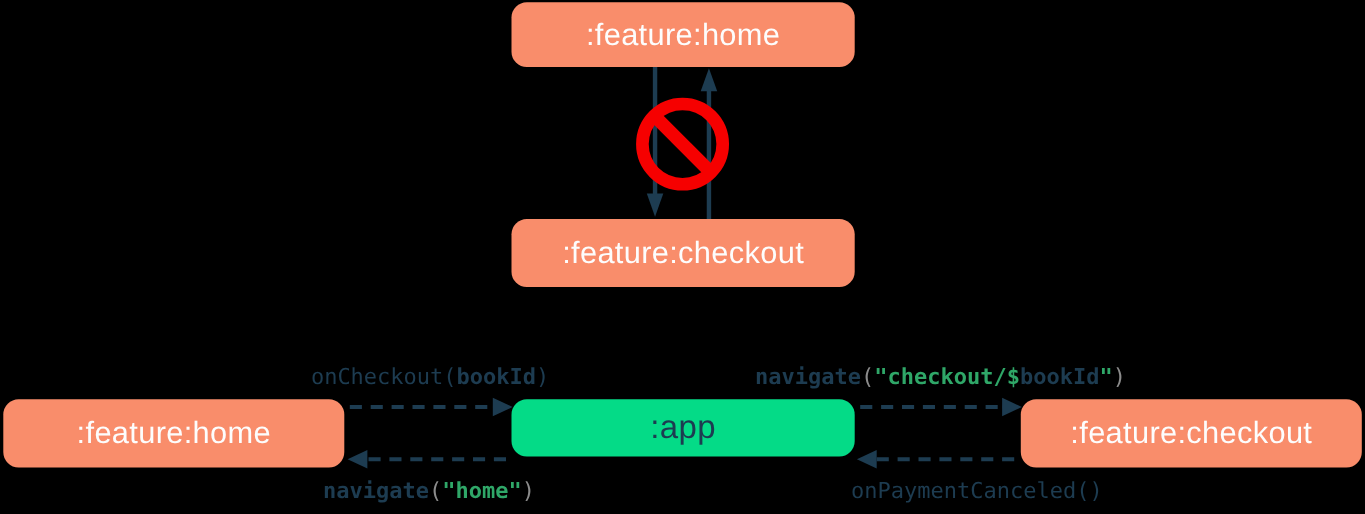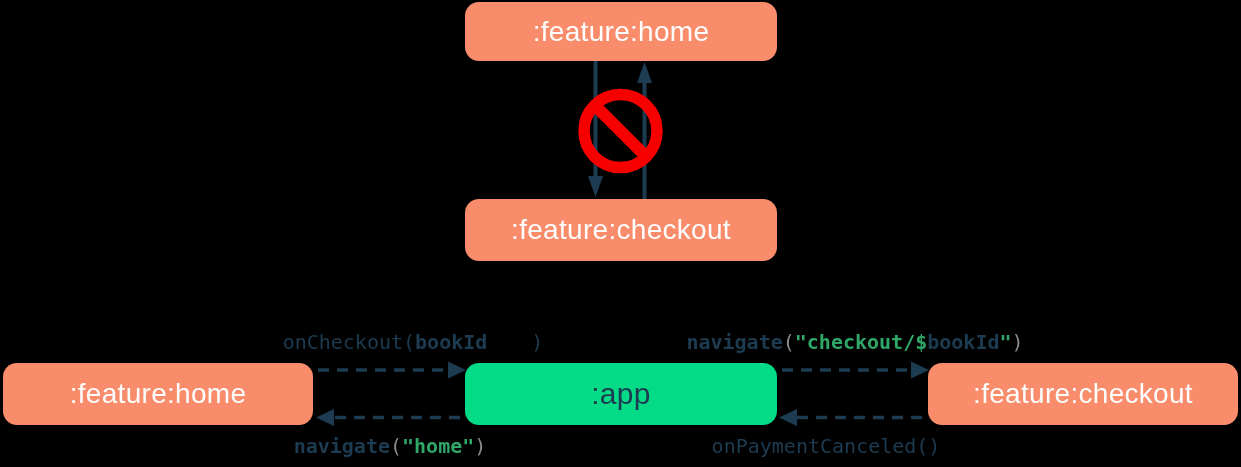--- a/index.html
+++ b/index.html
@@ -39,21 +39,21 @@
     color:var(--code-navy);
     font-size:30px;
   }
   .code-label{
     position:absolute;
     transform:translateX(-50%);
     font-family:"DejaVu Sans Mono", monospace;
     font-size:20px;line-height:24px;
     white-space:nowrap;
   }
-  .seg-navy{color:var(--code-navy);margin-left:44px;}
+  .seg-navy{color:var(--code-navy);}
   .seg-navy-bold{color:var(--code-navy);font-weight:bold;margin-top:48px;}
   .seg-green-bold{color:var(--code-green);font-weight:bold;}
   .seg-gray{color:var(--code-gray);}
   .dash-line{stroke:var(--arrow-navy);stroke-width:3.5;stroke-dasharray:11 8;fill:none;}
   .solid-line{stroke:var(--arrow-navy);stroke-width:4;fill:none;}
   .head{fill:var(--arrow-navy);stroke:none;}
   .no-sign{stroke:var(--forbidden-red);fill:none;}
 </style>
 </head>
 <body>
@@ -88,25 +88,25 @@
   <div class="box salmon" style="left:465px;top:2px;width:312px;height:59px;">
     <span>:feature:home</span>
   </div>
   <div class="box salmon" style="left:465px;top:199px;width:312px;height:62px;">
     <span>:feature:checkout</span>
   </div>
 
   <div class="box salmon" style="left:3px;top:363px;width:310px;height:62px;">
     <span>:feature:home</span>
   </div>
-  <div class="box green" style="left:465px;top:363px;width:312px;height:62px;">
+  <div class="box green" style="left:465px;top:363px;width:312px;height:52px;">
     <span>:app</span>
   </div>
   <div class="box salmon" style="left:928px;top:363px;width:310px;height:62px;">
     <span>:feature:checkout</span>
   </div>
 
   <div class="code-label" style="left:391px;top:330px;"><span class="seg-navy">onCheckout(</span><span class="seg-navy-bold">bookId</span><span class="seg-navy">)</span></div>
   <div class="code-label" style="left:855px;top:330px;"><span class="seg-navy-bold">navigate</span><span class="seg-gray">(</span><span class="seg-green-bold">"checkout/</span><span class="seg-green-bold">$</span><span class="seg-navy-bold">bookId</span><span class="seg-green-bold">"</span><span class="seg-gray">)</span></div>
   <div class="code-label" style="left:390px;top:434px;"><span class="seg-navy-bold">navigate</span><span class="seg-gray">(</span><span class="seg-green-bold">"home"</span><span class="seg-gray">)</span></div>
-  <div class="code-label" style="left:804px;top:434px;"><span class="seg-navy">onPaymentCanceled()</span></div>
+  <div class="code-label" style="left:888px;top:434px;"><span class="seg-navy">onPaymentCanceled()</span></div>
 
 </div>
 
 </body></html>

